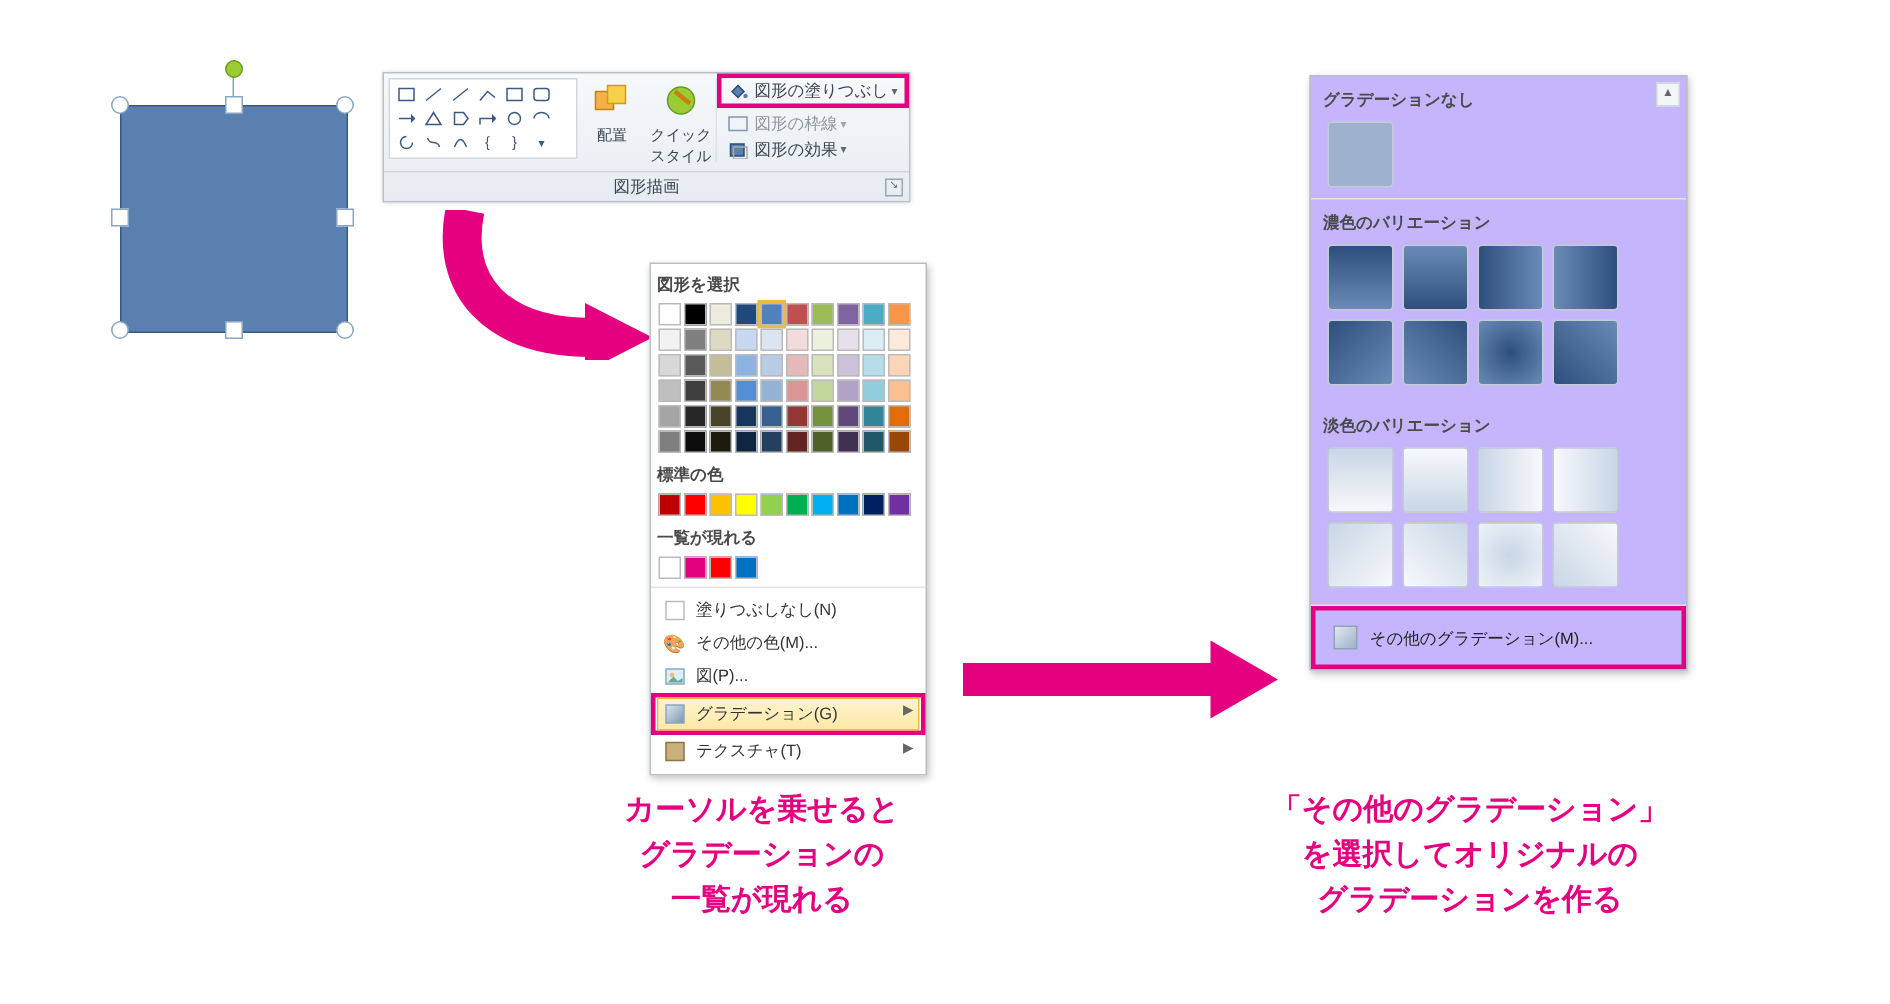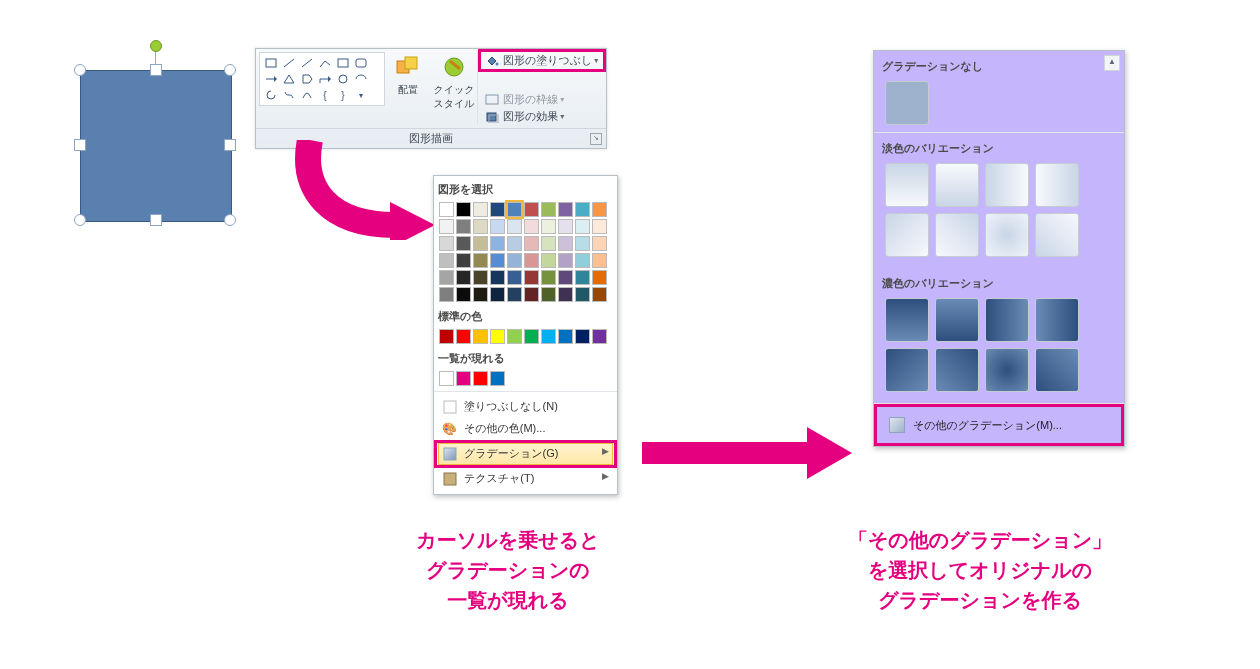--- a/index.html
+++ b/index.html
@@ -205,21 +205,21 @@
         <svg width="28" height="24">
             <circle cx="14" cy="12" r="9" fill="#9acd32" stroke="#6a9a22"></circle>
             <path d="M10 6 L20 14" stroke="#c98012" stroke-width="3"></path>
           </svg>
       </div>
       <div style="white-space:pre;">クイック
 スタイル</div>
     </div>
 
     <div class="ribbon-col">
-      <div class="highlight-box" style="margin:-3px -3px 19px -3px;">
+      <div class="highlight-box" style="margin:-3px -3px 2px -3px;">
         <div class="ribbon-item">
           <span class="ii">
             <svg width="14" height="12">
                 <path d="M3 6 L7 2 L11 6 L7 10 Z" fill="#5a80b0" stroke="#2a4a75"></path>
                 <circle cx="12" cy="9" r="1.5" fill="#5a80b0"></circle>
               </svg>
           </span>
           <span>図形の塗りつぶし</span>
           <span style="margin-left:2px;font-size:8px;color:#666;">▾</span>
         </div>
@@ -360,20 +360,30 @@
     <span class="mi-ic">
         <svg width="14" height="14">
           <rect x="1" y="1" width="12" height="12" fill="#fff" stroke="#bbb"></rect>
         </svg>
       </span>
     <span>塗りつぶしなし(N)</span>
   </div>
   <div class="menu-item">
     <span class="mi-ic">🎨</span>
     <span>その他の色(M)...</span>
+  </div>
+  <div class="menu-item">
+    <span class="mi-ic">
+        <svg width="14" height="12">
+          <rect x="1" y="1" width="12" height="10" fill="#def" stroke="#8ab"></rect>
+          <circle cx="5" cy="5" r="1.5" fill="#fb5"></circle>
+          <polyline points="2,10 6,6 9,9 12,7 12,10" fill="#6a9" stroke="none"></polyline>
+        </svg>
+      </span>
+    <span>図(P)...</span>
   </div>
 
   <div class="highlight-wrap">
     <div class="menu-item hover">
       <span class="mi-ic">
           <svg width="14" height="14">
             <rect x="1" y="1" width="12" height="12" fill="url(#g1)" stroke="#8ab"></rect>
             <defs>
               <linearGradient id="g1" x1="0" y1="0" x2="1" y2="1">
                 <stop offset="0" stop-color="#dfe6ef"></stop>
@@ -405,45 +415,45 @@
 
 <div id="grad-panel">
   <div class="gp-top">
     <div class="gp-title">グラデーションなし</div>
     <div class="up">▲</div>
     <div class="gp-grid">
       <div class="gp-thumb" style="background:#9fb2cd;"></div>
     </div>
   </div>
   <div class="gp-section">
+    <div class="gp-title">濃色のバリエーション</div>
+    <div class="gp-grid" id="dark-grid">
+        <div class="gp-thumb" style="background: linear-gradient(rgb(46, 79, 125), rgb(106, 139, 181));"></div>
+        <div class="gp-thumb" style="background: linear-gradient(to top, rgb(46, 79, 125), rgb(106, 139, 181));"></div>
+        <div class="gp-thumb" style="background: linear-gradient(to right, rgb(46, 79, 125), rgb(106, 139, 181));"></div>
+        <div class="gp-thumb" style="background: linear-gradient(to left, rgb(46, 79, 125), rgb(106, 139, 181));"></div>
+        <div class="gp-thumb" style="background: linear-gradient(to right bottom, rgb(46, 79, 125), rgb(106, 139, 181));"></div>
+        <div class="gp-thumb" style="background: linear-gradient(to left bottom, rgb(46, 79, 125), rgb(106, 139, 181));"></div>
+        <div class="gp-thumb" style="background: radial-gradient(circle, rgb(46, 79, 125), rgb(106, 139, 181));"></div>
+        <div class="gp-thumb" style="background: linear-gradient(to right top, rgb(46, 79, 125), rgb(106, 139, 181));"></div>
+      </div>
+  </div>
+  <div class="gp-section">
     <div class="gp-title">淡色のバリエーション</div>
     <div class="gp-grid" id="light-grid">
         <div class="gp-thumb" style="background: linear-gradient(rgb(201, 214, 230), rgb(247, 249, 252));"></div>
         <div class="gp-thumb" style="background: linear-gradient(to top, rgb(201, 214, 230), rgb(247, 249, 252));"></div>
         <div class="gp-thumb" style="background: linear-gradient(to right, rgb(201, 214, 230), rgb(247, 249, 252));"></div>
         <div class="gp-thumb" style="background: linear-gradient(to left, rgb(201, 214, 230), rgb(247, 249, 252));"></div>
         <div class="gp-thumb" style="background: linear-gradient(to right bottom, rgb(201, 214, 230), rgb(247, 249, 252));"></div>
         <div class="gp-thumb" style="background: linear-gradient(to left bottom, rgb(201, 214, 230), rgb(247, 249, 252));"></div>
         <div class="gp-thumb" style="background: radial-gradient(circle, rgb(201, 214, 230), rgb(238, 243, 249));"></div>
         <div class="gp-thumb" style="background: linear-gradient(to right top, rgb(201, 214, 230), rgb(247, 249, 252));"></div>
       </div>
   </div>
-  <div class="gp-section">
-    <div class="gp-title">濃色のバリエーション</div>
-    <div class="gp-grid" id="dark-grid">
-        <div class="gp-thumb" style="background: linear-gradient(rgb(46, 79, 125), rgb(106, 139, 181));"></div>
-        <div class="gp-thumb" style="background: linear-gradient(to top, rgb(46, 79, 125), rgb(106, 139, 181));"></div>
-        <div class="gp-thumb" style="background: linear-gradient(to right, rgb(46, 79, 125), rgb(106, 139, 181));"></div>
-        <div class="gp-thumb" style="background: linear-gradient(to left, rgb(46, 79, 125), rgb(106, 139, 181));"></div>
-        <div class="gp-thumb" style="background: linear-gradient(to right bottom, rgb(46, 79, 125), rgb(106, 139, 181));"></div>
-        <div class="gp-thumb" style="background: linear-gradient(to left bottom, rgb(46, 79, 125), rgb(106, 139, 181));"></div>
-        <div class="gp-thumb" style="background: radial-gradient(circle, rgb(46, 79, 125), rgb(106, 139, 181));"></div>
-        <div class="gp-thumb" style="background: linear-gradient(to right top, rgb(46, 79, 125), rgb(106, 139, 181));"></div>
-      </div>
-  </div>
   <div class="gp-bottom">
     <div class="highlight-wrap">
       <div class="gp-more">
         <span class="sq"></span>
         <span>その他のグラデーション(M)...</span>
       </div>
     </div>
   </div>
 </div>
 

